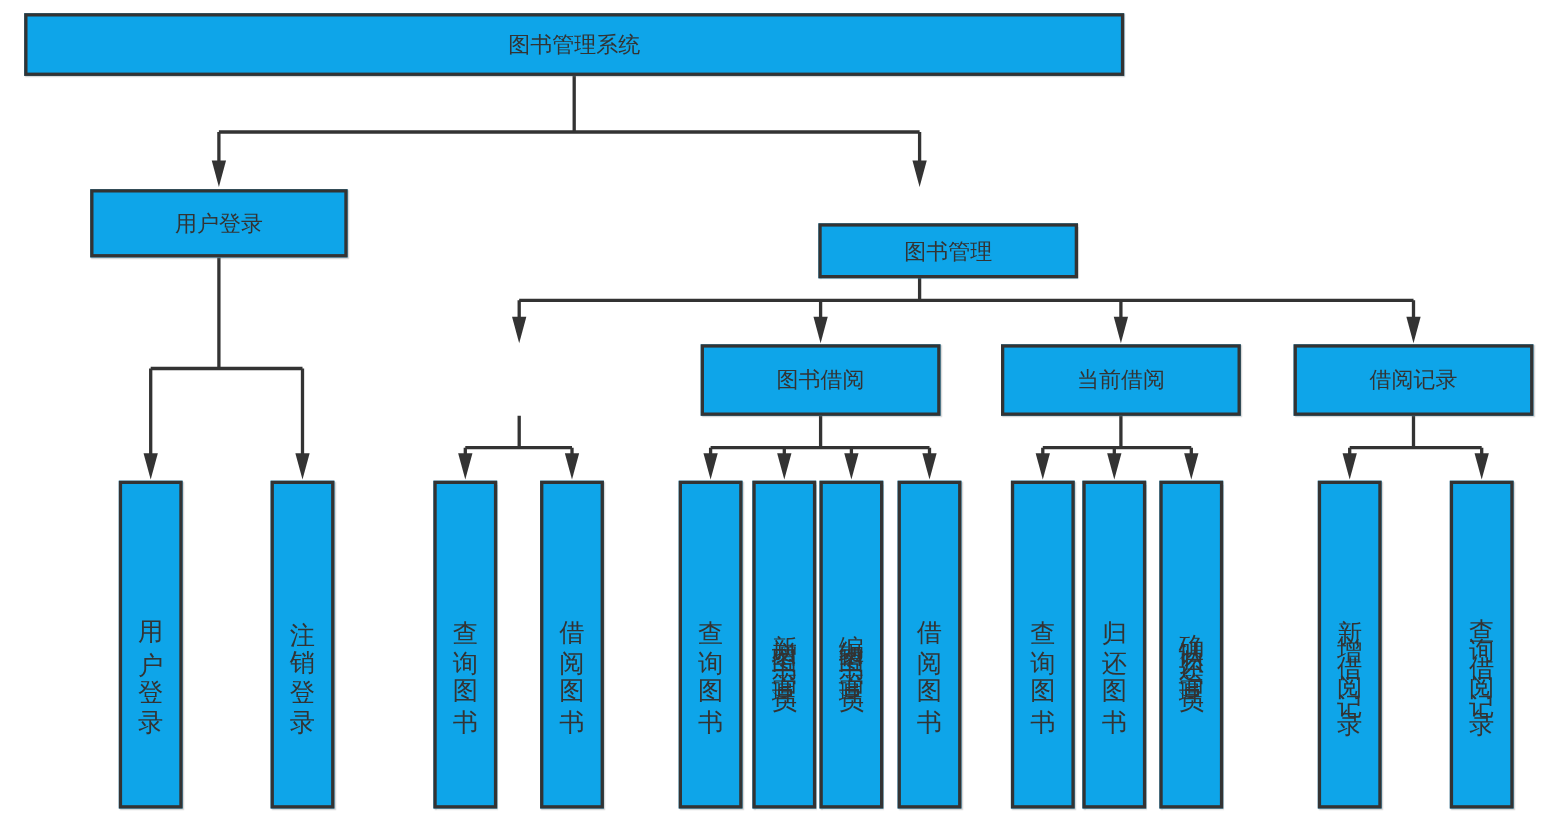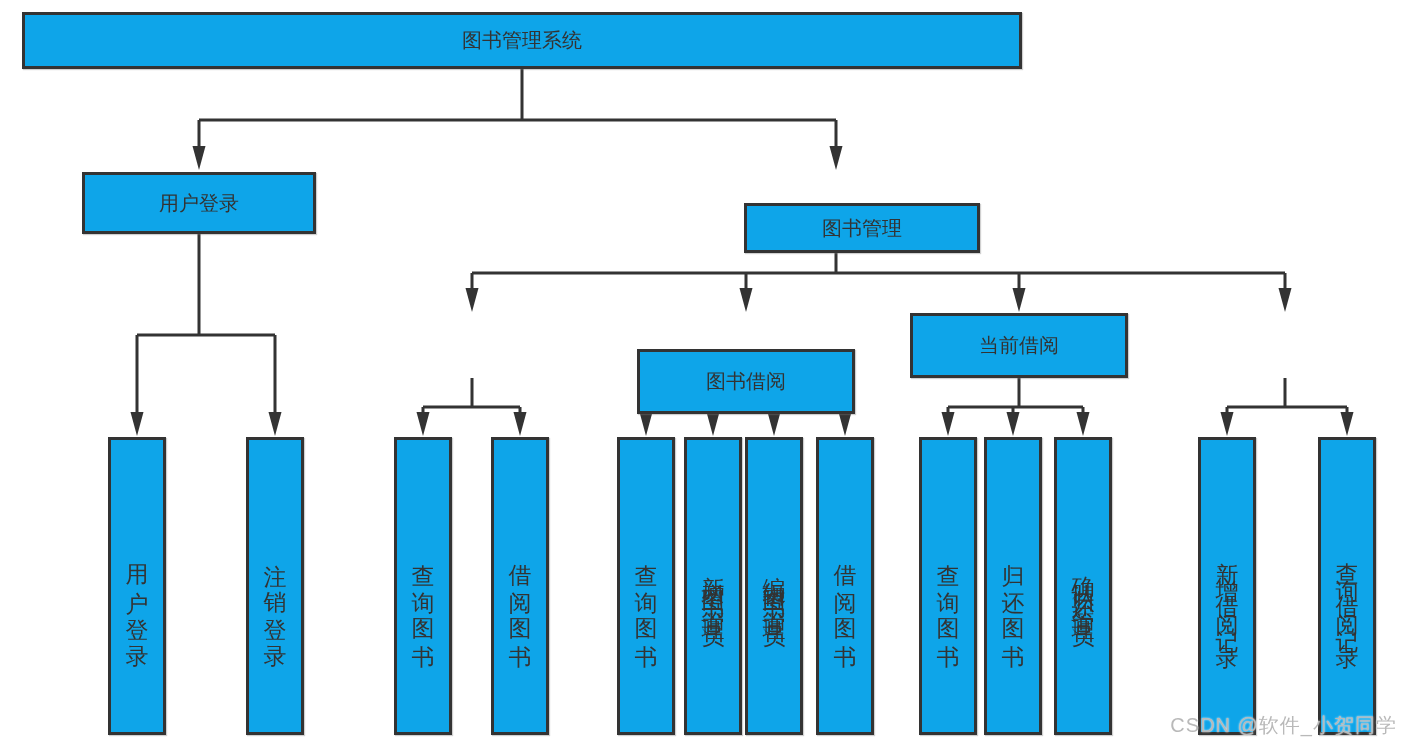--- a/index.html
+++ b/index.html
@@ -109,25 +109,28 @@
     <span class="hlbl">图书管理系统</span>
   </div>
 
   <div class="box" style="left:82px; top:172px; width:234px; height:62px;">
     <span class="hlbl">用户登录</span>
   </div>
   <div class="box" style="left:744px; top:172px; width:236px; height:50px;margin-top:31px;">
     <span class="hlbl">图书管理</span>
   </div>
 
-  <div class="box" style="left:637px; top:313px; width:218px; height:65px;margin-top:36px;">
+  <div class="box" style="left:637px; top:313px; width:218px; height:65px;">
     <span class="hlbl">图书借阅</span>
   </div>
   <div class="box" style="left:910px; top:313px; width:218px; height:65px;text-align:center;">
     <span class="hlbl">当前借阅</span>
+  </div>
+  <div class="box" style="left:1176px; top:313px; width:218px; height:65px;">
+    <span class="hlbl">借阅记录</span>
   </div>
 
   <div class="box" style="left:108px; top:437px; width:58px; height:298px;">
     <span class="vlbl sp4">用户登录</span>
   </div>
   <div class="box" style="left:246px; top:437px; width:58px; height:298px;">
     <span class="vlbl sp4">注销登录</span>
   </div>
 
   <div class="box" style="left:394px; top:437px; width:58px; height:298px;">
@@ -160,15 +163,14 @@
     <span class="vlbl sp9">确认归还（管理员）</span>
   </div>
 
   <div class="box" style="left:1198px; top:437px; width:58px; height:298px;">
     <span class="vlbl sp6">新增借阅记录</span>
   </div>
   <div class="box" style="left:1318px; top:437px; width:58px; height:298px;">
     <span class="vlbl sp6">查询借阅记录</span>
   </div>
 
-  <div id="watermark">CSDN @软件_小贺同学</div>
 
 </div>
 
 </body></html>

